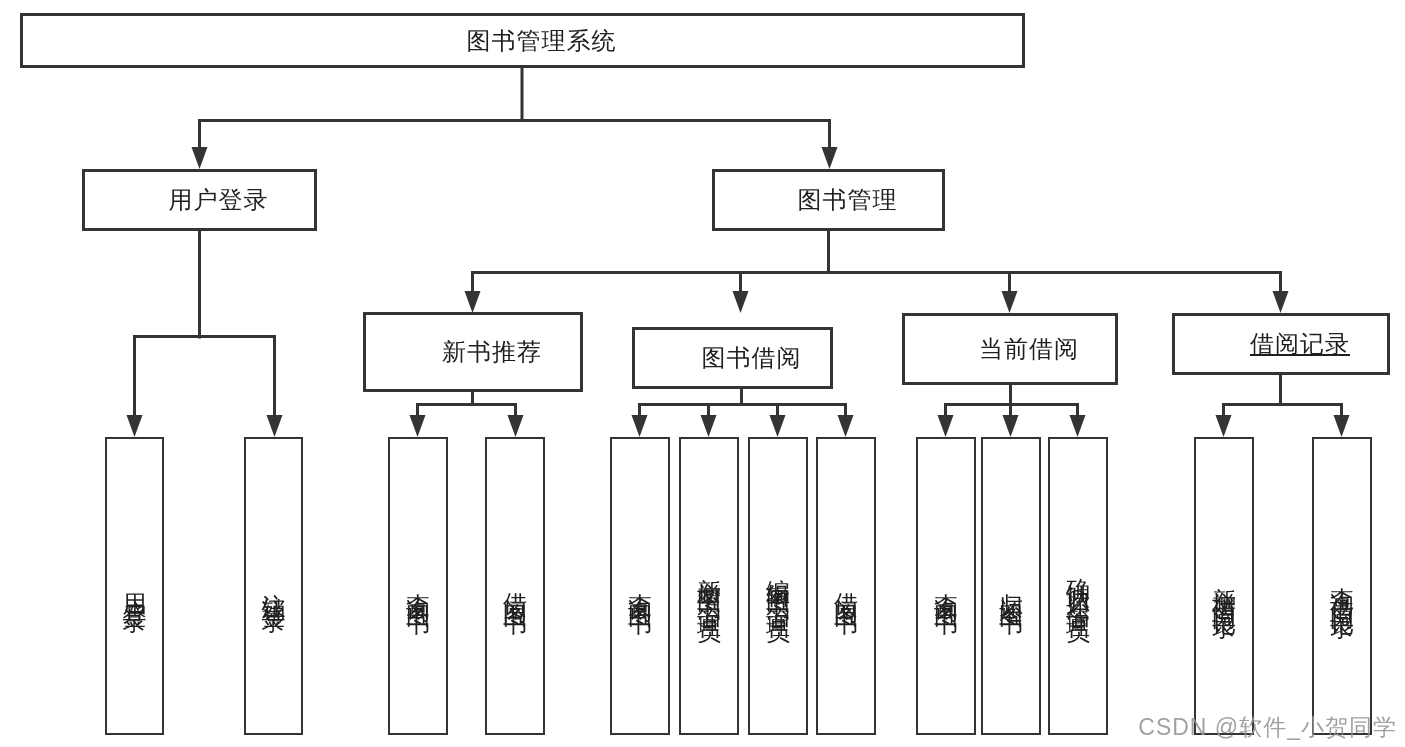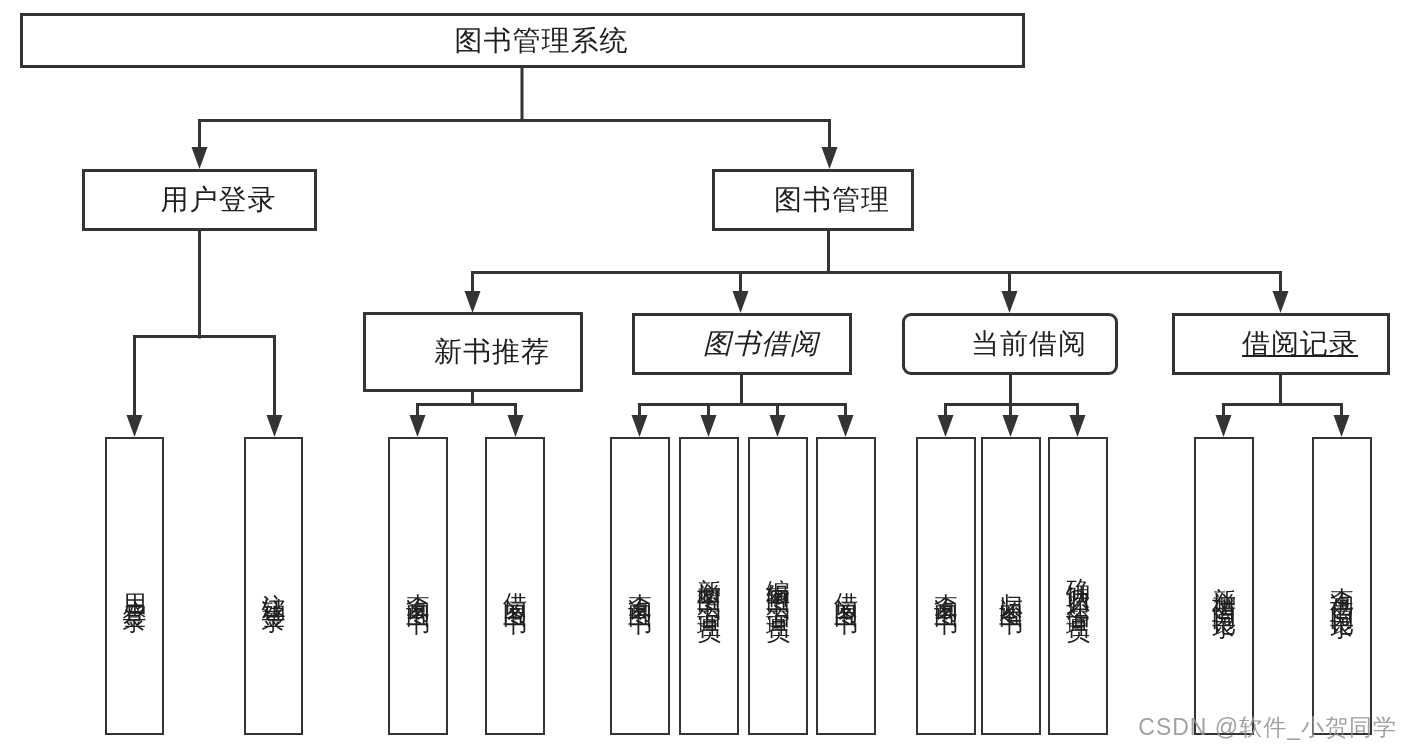--- a/index.html
+++ b/index.html
@@ -20,21 +20,21 @@
   .box {
     position: absolute;
     box-sizing: border-box;
     background: #ffffff;
     border: 3px solid #343434;
     display: flex;
     align-items: center;
     justify-content: center;
     color: #1f1f1f;
   }
-  .h { font-size: 28px; letter-spacing: 1px; padding-left: 38px; }
+  .h { font-size: 24px; letter-spacing: 1px; padding-left: 38px; }
   .v {
     border-width: 2px;
     writing-mode: vertical-rl;
     text-orientation: mixed;
     font-size: 24px;
     letter-spacing: 6px;
     line-height: 1;
   }
   .watermark {
     position: absolute;
@@ -78,25 +78,25 @@
          M631.5 415 h16 L639.5 437 Z  M700.5 415 h16 L708.5 437 Z
          M769.5 415 h16 L777.5 437 Z  M837.5 415 h16 L845.5 437 Z
          M937.5 415 h16 L945.5 437 Z  M1002.5 415 h16 L1010.5 437 Z
          M1069.5 415 h16 L1077.5 437 Z
          M1215.5 415 h16 L1223.5 437 Z  M1333.5 415 h16 L1341.5 437 Z" fill="#343434" stroke="none"></path>
   </svg>
 
   <div class="box h" style="left:20px; top:13px; width:1005px; height:55px;">图书管理系统</div>
 
   <div class="box h" style="left:82px; top:169px; width:235px; height:62px;">用户登录</div>
-  <div class="box h" style="left:712px; top:169px; width:202px; height:62px;">图书管理</div>
+  <div class="box h" style="left:712px; top:169px; width:233px; height:62px;">图书管理</div>
 
   <div class="box h" style="left:363px; top:312px; width:220px; height:80px;">新书推荐</div>
-  <div class="box h" style="left:632px; top:313px; width:220px; height:62px;font-style:italic;">图书借阅</div>
-  <div class="box h" style="left:902px; top:313px; width:216px; height:62px;border-radius:9px;">当前借阅</div>
+  <div class="box h" style="left:632px; top:327px; width:201px; height:62px;">图书借阅</div>
+  <div class="box h" style="left:902px; top:313px; width:216px; height:72px;">当前借阅</div>
   <div class="box h" style="left:1172px; top:313px; width:218px; height:62px;text-decoration:underline;">借阅记录</div>
 
   <div class="box v" style="left:105px; top:437px; width:59px; height:298px;">用户登录</div>
   <div class="box v" style="left:244px; top:437px; width:59px; height:298px;">注销登录</div>
 
   <div class="box v" style="left:388px; top:437px; width:60px; height:298px;">查询图书</div>
   <div class="box v" style="left:485px; top:437px; width:60px; height:298px;">借阅图书</div>
 
   <div class="box v" style="left:610px; top:437px; width:60px; height:298px;">查询图书</div>
   <div class="box v" style="left:679px; top:437px; width:60px; height:298px;">新增图书（管理员）</div>

